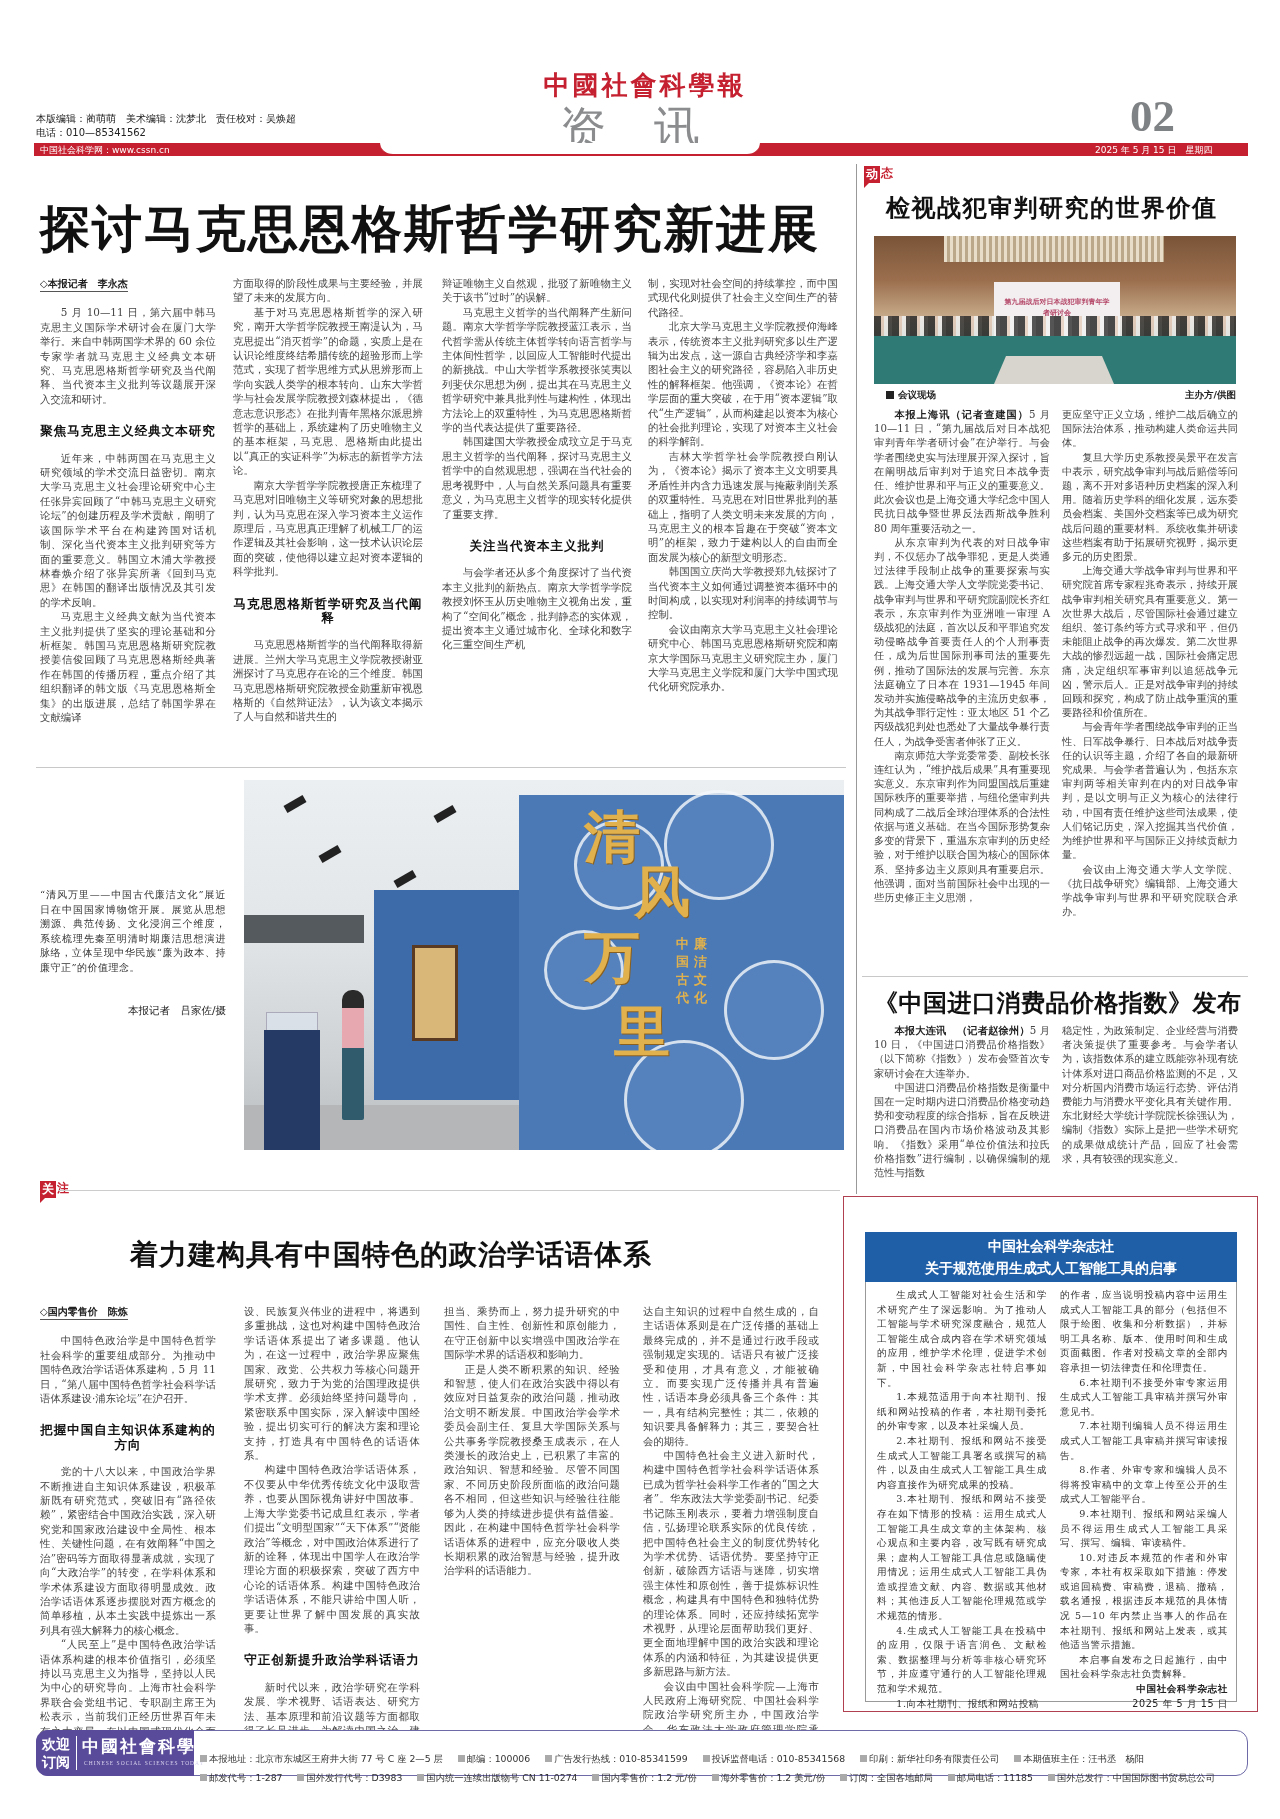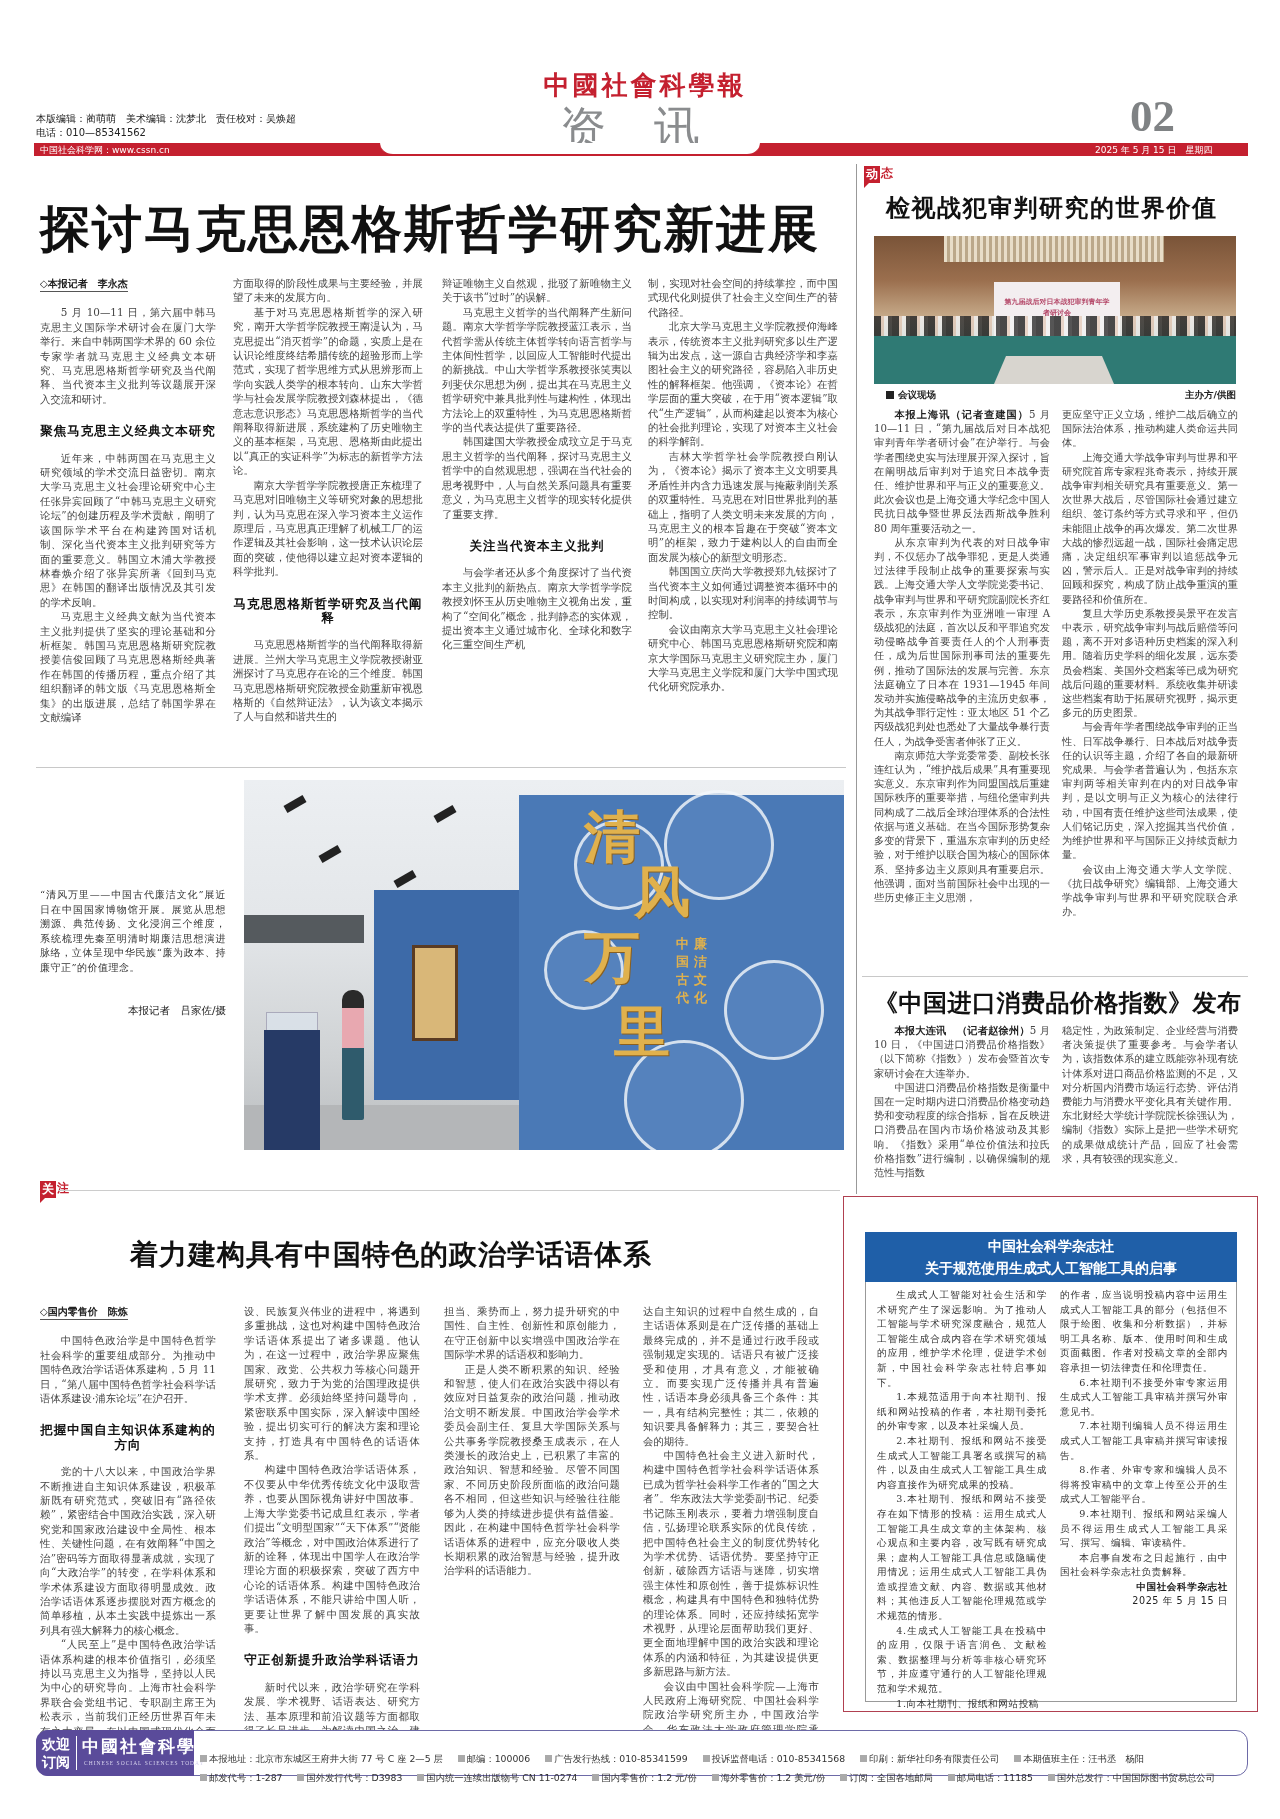--- a/index.html
+++ b/index.html
@@ -181,21 +181,21 @@
 <div class="col" style="left:40px; top:276px; width:176px;">
   <div style="margin-bottom:14px;"><span class="byline">◇本报记者　李永杰</span></div>
   <p>5 月 10—11 日，第六届中韩马克思主义国际学术研讨会在厦门大学举行。来自中韩两国学术界的 60 余位专家学者就马克思主义经典文本研究、马克思恩格斯哲学研究及当代阐释、当代资本主义批判等议题展开深入交流和研讨。</p>
   <div class="subhead">聚焦马克思主义经典文本研究</div>
   <p>近年来，中韩两国在马克思主义研究领域的学术交流日益密切。南京大学马克思主义社会理论研究中心主任张异宾回顾了“中韩马克思主义研究论坛”的创建历程及学术贡献，阐明了该国际学术平台在构建跨国对话机制、深化当代资本主义批判研究等方面的重要意义。韩国立木浦大学教授林春焕介绍了张异宾所著《回到马克思》在韩国的翻译出版情况及其引发的学术反响。</p>
   <p>马克思主义经典文献为当代资本主义批判提供了坚实的理论基础和分析框架。韩国马克思恩格斯研究院教授姜信俊回顾了马克思恩格斯经典著作在韩国的传播历程，重点介绍了其组织翻译的韩文版《马克思恩格斯全集》的出版进展，总结了韩国学界在文献编译</p>
 </div>
 
 <div class="col" style="left:233px; top:276px; width:190px;">
   <p style="text-indent:0">方面取得的阶段性成果与主要经验，并展望了未来的发展方向。</p>
-  <p>基于对马克思恩格斯哲学的深入研究，南开大学哲学院教授王南湜认为，马克思提出“消灭哲学”的命题，实质上是在认识论维度终结希腊传统的超验形而上学范式，实现了哲学思维方式从思辨形而上学向实践人类学的根本转向。山东大学哲学与社会发展学院教授刘森林提出，《德意志意识形态》马克思恩格斯哲学的当代阐释取得新进展，系统建构了历史唯物主义的基本框架，马克思、恩格斯由此提出以“真正的实证科学”为标志的新哲学方法论。</p>
+  <p>基于对马克思恩格斯哲学的深入研究，南开大学哲学院教授王南湜认为，马克思提出“消灭哲学”的命题，实质上是在认识论维度终结希腊传统的超验形而上学范式，实现了哲学思维方式从思辨形而上学向实践人类学的根本转向。山东大学哲学与社会发展学院教授刘森林提出，《德意志意识形态》在批判青年黑格尔派思辨哲学的基础上，系统建构了历史唯物主义的基本框架，马克思、恩格斯由此提出以“真正的实证科学”为标志的新哲学方法论。</p>
   <p>南京大学哲学学院教授唐正东梳理了马克思对旧唯物主义等研究对象的思想批判，认为马克思在深入学习资本主义运作原理后，马克思真正理解了机械工厂的运作逻辑及其社会影响，这一技术认识论层面的突破，使他得以建立起对资本逻辑的科学批判。</p>
   <div class="subhead">马克思恩格斯哲学研究及当代阐释</div>
   <p>马克思恩格斯哲学的当代阐释取得新进展。兰州大学马克思主义学院教授谢亚洲探讨了马克思存在论的三个维度。韩国马克思恩格斯研究院教授金勋重新审视恩格斯的《自然辩证法》，认为该文本揭示了人与自然和谐共生的</p>
 </div>
 
 <div class="col" style="left:442px; top:276px; width:190px;">
   <p style="text-indent:0">辩证唯物主义自然观，批驳了新唯物主义关于该书“过时”的误解。</p>
   <p>马克思主义哲学的当代阐释产生新问题。南京大学哲学学院教授蓝江表示，当代哲学需从传统主体哲学转向语言哲学与主体间性哲学，以回应人工智能时代提出的新挑战。中山大学哲学系教授张笑夷以列斐伏尔思想为例，提出其在马克思主义哲学研究中兼具批判性与建构性，体现出方法论上的双重特性，为马克思恩格斯哲学的当代表达提供了重要路径。</p>
   <p>韩国建国大学教授金成玟立足于马克思主义哲学的当代阐释，探讨马克思主义哲学中的自然观思想，强调在当代社会的思考视野中，人与自然关系问题具有重要意义，为马克思主义哲学的现实转化提供了重要支撑。</p>
   <div class="subhead">关注当代资本主义批判</div>
@@ -259,22 +259,22 @@
 <div class="abs meeting-caption">会议现场</div>
 <div class="abs meeting-credit">主办方/供图</div>
 
 <div class="col" style="left:874px; top:408px; width:176px; font-size:10.2px; line-height:14.2px;">
   <p><span class="lead-bold">本报上海讯（记者查建国）</span><span>5 月 10—11 日，“第九届战后对日本战犯审判青年学者研讨会”在沪举行。与会学者围绕史实与法理展开深入探讨，旨在阐明战后审判对于追究日本战争责任、维护世界和平与正义的重要意义。此次会议也是上海交通大学纪念中国人民抗日战争暨世界反法西斯战争胜利 80 周年重要活动之一。</span></p>
   <p>从东京审判为代表的对日战争审判，不仅惩办了战争罪犯，更是人类通过法律手段制止战争的重要探索与实践。上海交通大学人文学院党委书记、战争审判与世界和平研究院副院长齐红表示，东京审判作为亚洲唯一审理 A 级战犯的法庭，首次以反和平罪追究发动侵略战争首要责任人的个人刑事责任，成为后世国际刑事司法的重要先例，推动了国际法的发展与完善。东京法庭确立了日本在 1931—1945 年间发动并实施侵略战争的主流历史叙事，为其战争罪行定性：亚太地区 51 个乙丙级战犯判处也悉处了大量战争暴行责任人，为战争受害者伸张了正义。</p>
   <p>南京师范大学党委常委、副校长张连红认为，“维护战后成果”具有重要现实意义。东京审判作为同盟国战后重建国际秩序的重要举措，与纽伦堡审判共同构成了二战后全球治理体系的合法性依据与道义基础。在当今国际形势复杂多变的背景下，重温东京审判的历史经验，对于维护以联合国为核心的国际体系、坚持多边主义原则具有重要启示。他强调，面对当前国际社会中出现的一些历史修正主义思潮，</p>
 </div>
 <div class="col" style="left:1062px; top:408px; width:176px; font-size:10.2px; line-height:14.2px;">
   <p style="text-indent:0">更应坚守正义立场，维护二战后确立的国际法治体系，推动构建人类命运共同体。</p>
+  <p>复旦大学历史系教授吴景平在发言中表示，研究战争审判与战后赔偿等问题，离不开对多语种历史档案的深入利用。随着历史学科的细化发展，远东委员会档案、美国外交档案等已成为研究战后问题的重要材料。系统收集并研读这些档案有助于拓展研究视野，揭示更多元的历史图景。</p>
   <p>上海交通大学战争审判与世界和平研究院首席专家程兆奇表示，持续开展战争审判相关研究具有重要意义。第一次世界大战后，尽管国际社会通过建立组织、签订条约等方式寻求和平，但仍未能阻止战争的再次爆发。第二次世界大战的惨烈远超一战，国际社会痛定思痛，决定组织军事审判以追惩战争元凶，警示后人。正是对战争审判的持续回顾和探究，构成了防止战争重演的重要路径和价值所在。</p>
-  <p>复旦大学历史系教授吴景平在发言中表示，研究战争审判与战后赔偿等问题，离不开对多语种历史档案的深入利用。随着历史学科的细化发展，远东委员会档案、美国外交档案等已成为研究战后问题的重要材料。系统收集并研读这些档案有助于拓展研究视野，揭示更多元的历史图景。</p>
   <p>与会青年学者围绕战争审判的正当性、日军战争暴行、日本战后对战争责任的认识等主题，介绍了各自的最新研究成果。与会学者普遍认为，包括东京审判两等相关审判在内的对日战争审判，是以文明与正义为核心的法律行动，中国有责任维护这些司法成果，使人们铭记历史，深入挖掘其当代价值，为维护世界和平与国际正义持续贡献力量。</p>
   <p>会议由上海交通大学人文学院、《抗日战争研究》编辑部、上海交通大学战争审判与世界和平研究院联合承办。</p>
 </div>
 
 <div class="hr-thin" style="left:862px; top:976px; width:386px;"></div>
 <div class="abs right-headline-2">《中国进口消费品价格指数》发布</div>
 
 <div class="col" style="left:874px; top:1024px; width:176px; font-size:10.2px; line-height:14.2px;">
   <p><span class="lead-bold">本报大连讯　（记者赵徐州）</span><span>5 月 10 日，《中国进口消费品价格指数》（以下简称《指数》）发布会暨首次专家研讨会在大连举办。</span></p>
   <p>中国进口消费品价格指数是衡量中国在一定时期内进口消费品价格变动趋势和变动程度的综合指标，旨在反映进口消费品在国内市场价格波动及其影响。《指数》采用“单位价值法和拉氏价格指数”进行编制，以确保编制的规范性与指数</p>
@@ -326,20 +326,21 @@
   <p>3.本社期刊、报纸和网站不接受存在如下情形的投稿：运用生成式人工智能工具生成文章的主体架构、核心观点和主要内容，改写既有研究成果；虚构人工智能工具信息或隐瞒使用情况；运用生成式人工智能工具伪造或捏造文献、内容、数据或其他材料；其他违反人工智能伦理规范或学术规范的情形。</p>
   <p>4.生成式人工智能工具在投稿中的应用，仅限于语言润色、文献检索、数据整理与分析等非核心研究环节，并应遵守通行的人工智能伦理规范和学术规范。</p>
   <p>1.向本社期刊、报纸和网站投稿</p>
 </div>
 <div class="notice-col" style="left:1060px; top:1288px; width:168px;">
   <p style="text-indent:0">的作者，应当说明投稿内容中运用生成式人工智能工具的部分（包括但不限于绘图、收集和分析数据），并标明工具名称、版本、使用时间和生成页面截图。作者对投稿文章的全部内容承担一切法律责任和伦理责任。</p>
   <p>6.本社期刊不接受外审专家运用生成式人工智能工具审稿并撰写外审意见书。</p>
   <p>7.本社期刊编辑人员不得运用生成式人工智能工具审稿并撰写审读报告。</p>
   <p>8.作者、外审专家和编辑人员不得将投审稿中的文章上传至公开的生成式人工智能平台。</p>
   <p>9.本社期刊、报纸和网站采编人员不得运用生成式人工智能工具采写、撰写、编辑、审读稿件。</p>
+  <p>10.对违反本规范的作者和外审专家，本社有权采取如下措施：停发或追回稿费、审稿费，退稿、撤稿，载名通报，根据违反本规范的具体情况 5—10 年内禁止当事人的作品在本社期刊、报纸和网站上发表，或其他适当警示措施。</p>
   <p>本启事自发布之日起施行，由中国社会科学杂志社负责解释。</p>
   <div class="notice-sign">中国社会科学杂志社</div>
   <div class="notice-date">2025 年 5 月 15 日</div>
 </div>
 
 <div class="abs footer-bar"></div>
 <div class="abs footer-brand"></div>
 <div class="abs footer-welcome">欢迎订阅</div>
 <div class="abs footer-sep"></div>
 <div class="abs footer-logo">中國社會科學報</div>

